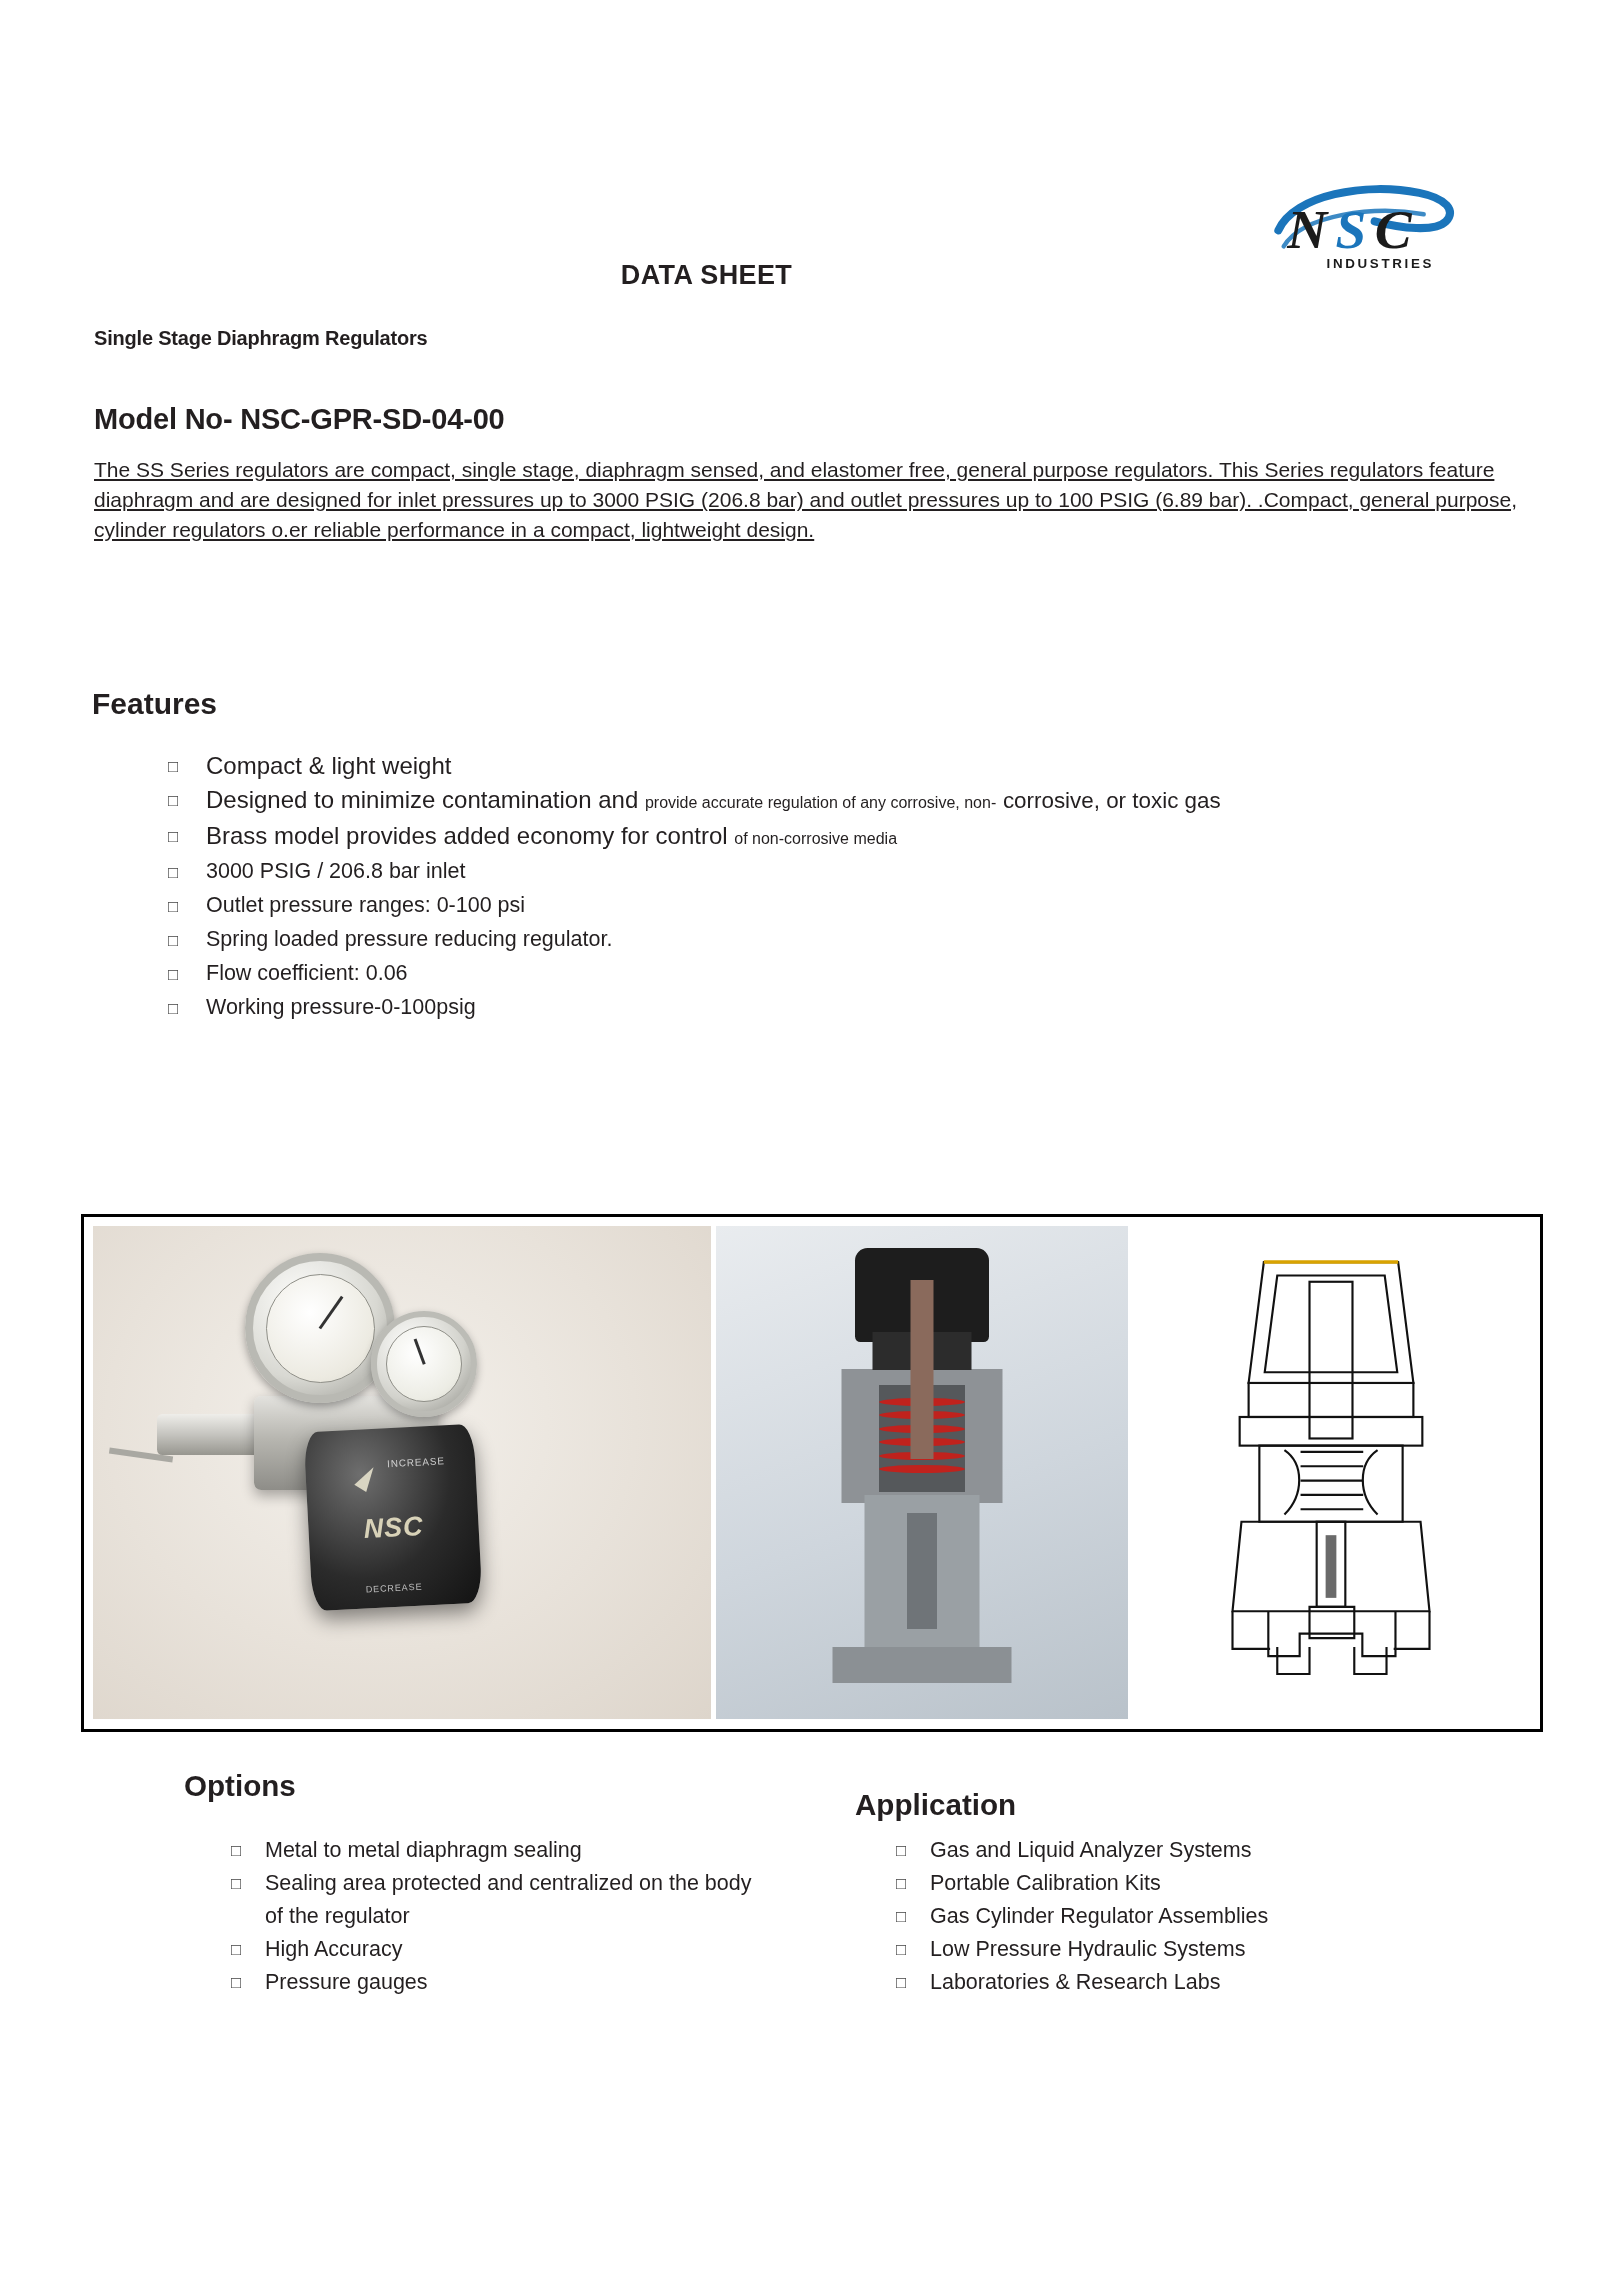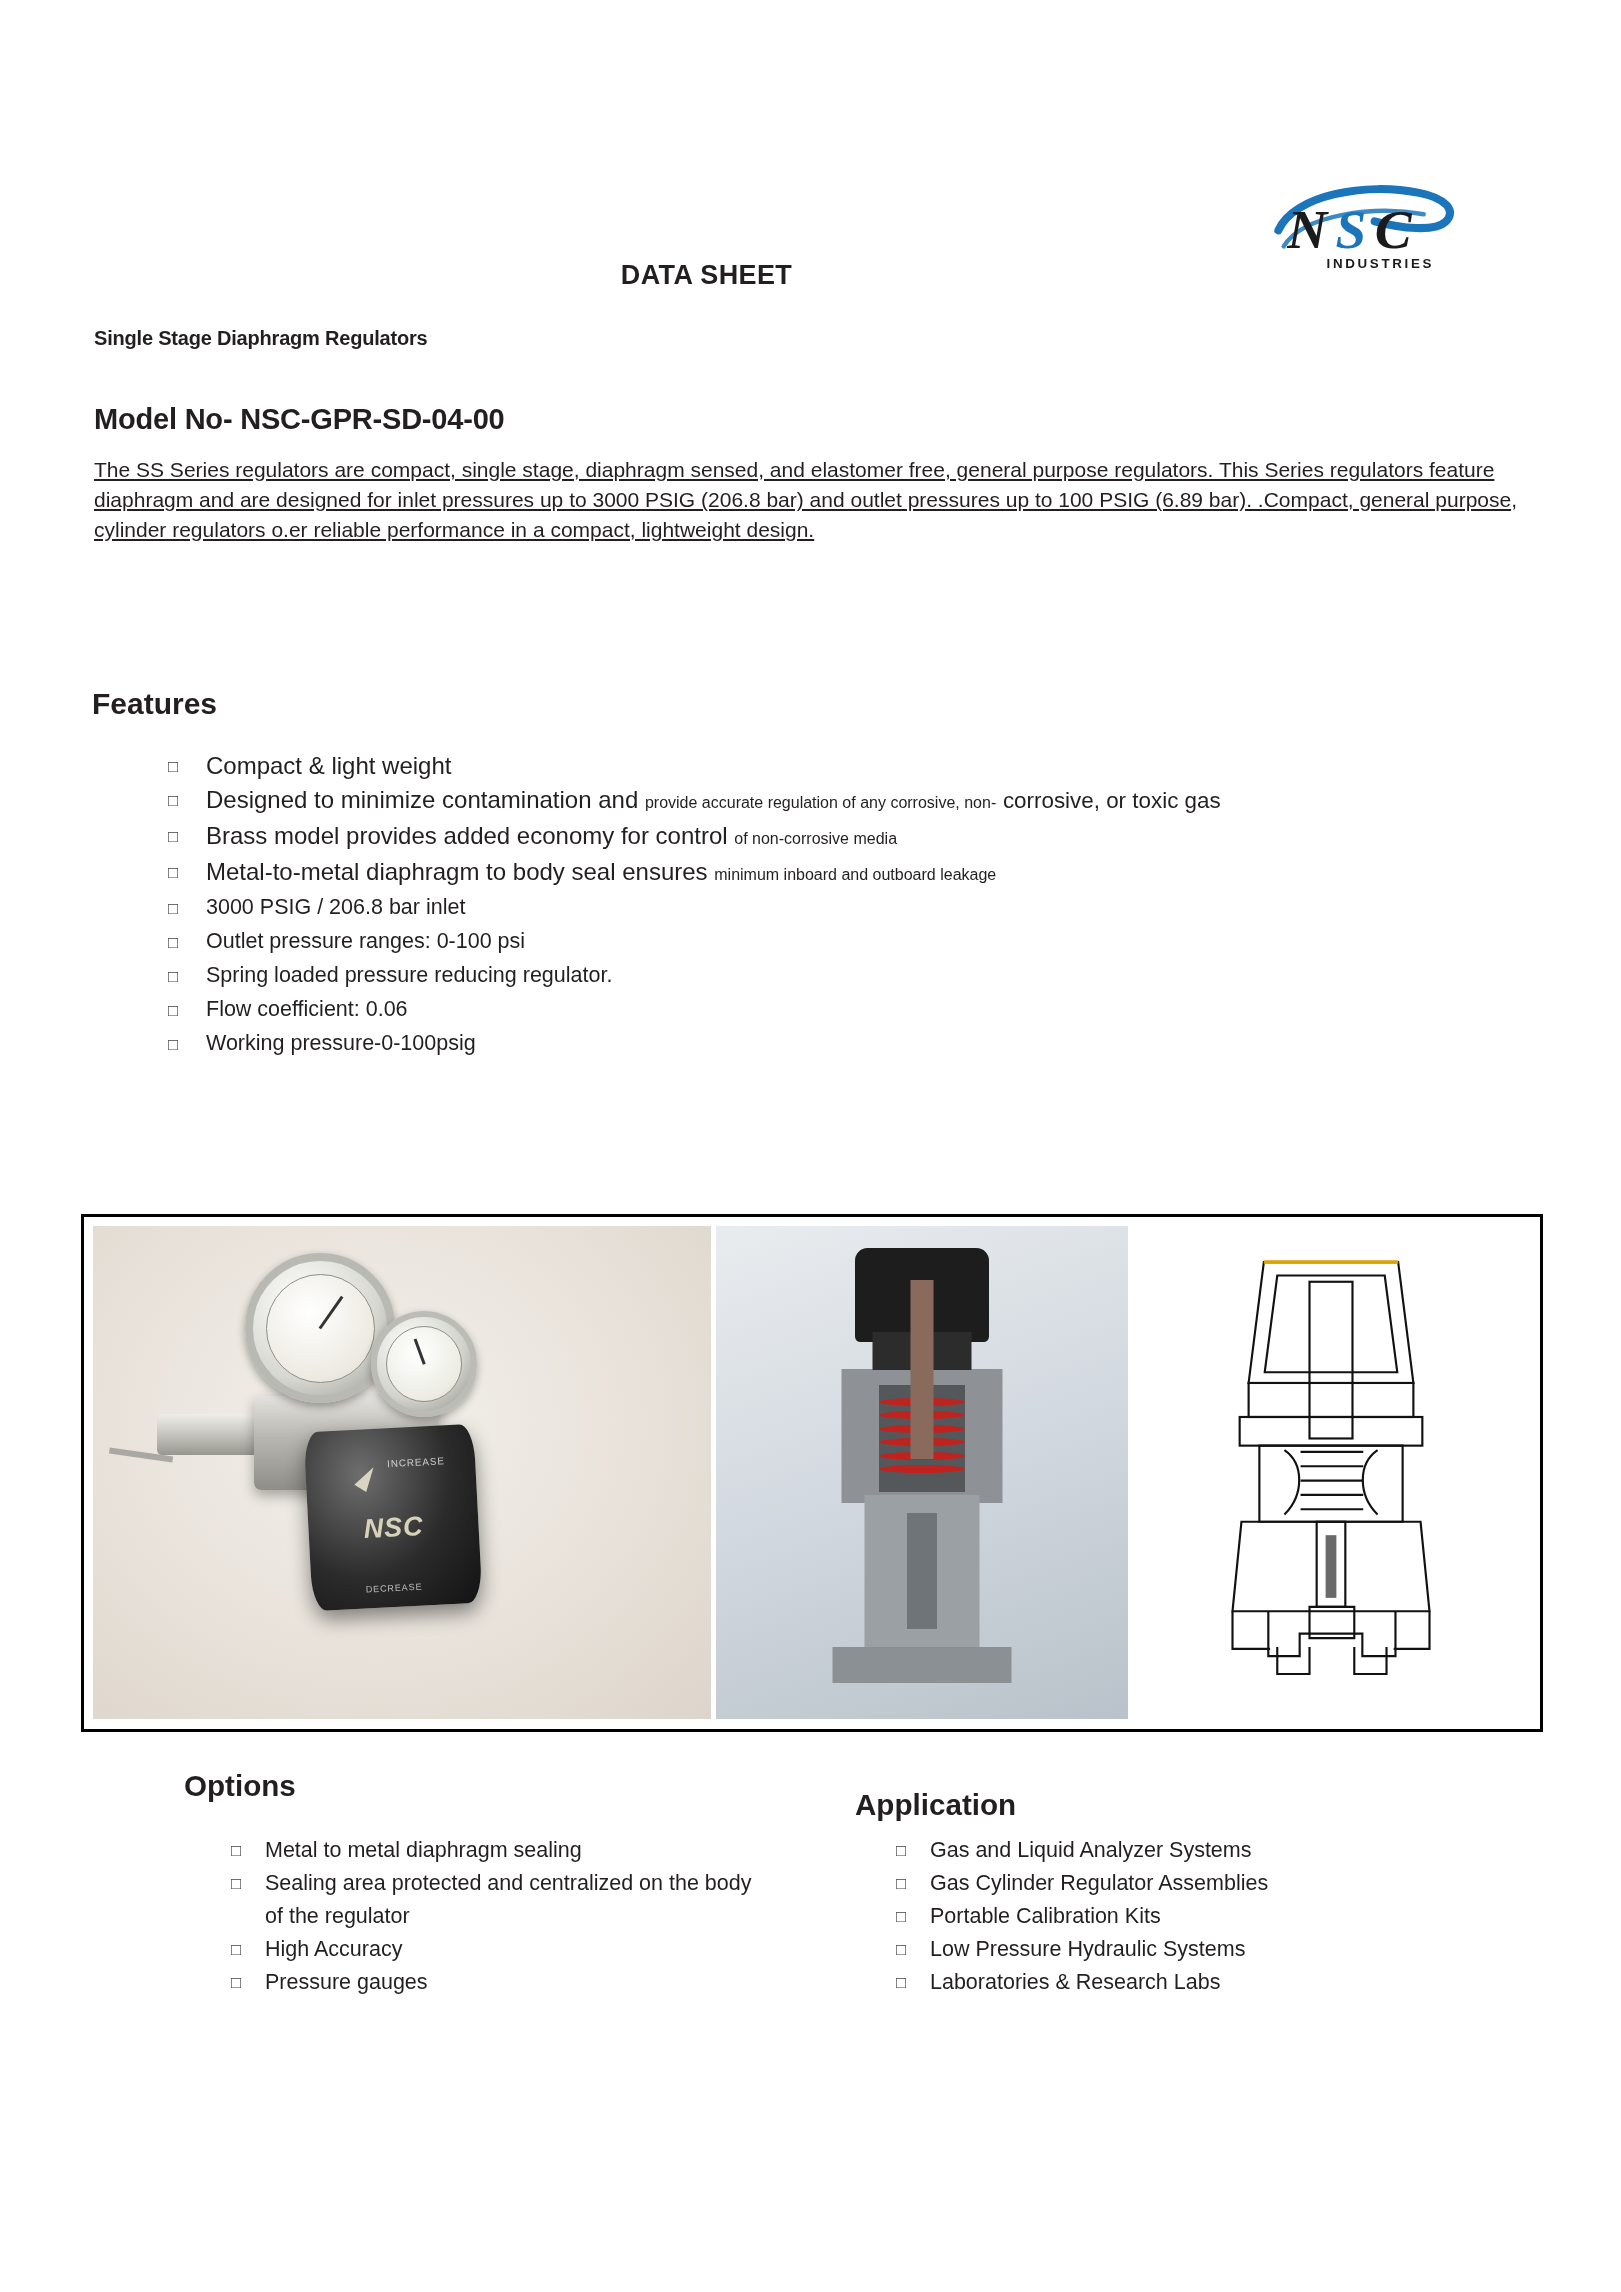--- a/index.html
+++ b/index.html
@@ -314,27 +314,20 @@
     </div>
 
     <div class="feat-row">
       <span class="bullet"></span>
       <span class="feat-text big">
         <span>Brass model provides added economy for control</span>
         <span class="sm">of non-corrosive media</span>
       </span>
     </div>
 
-    <div class="feat-row">
-      <span class="bullet"></span>
-      <span class="feat-text big">
-        <span>Metal-to-metal diaphragm to body seal ensures</span>
-        <span class="sm">minimum inboard and outboard leakage</span>
-      </span>
-    </div>
 
     <div class="feat-row">
       <span class="bullet"></span>
       <span class="feat-text">3000 PSIG / 206.8 bar inlet</span>
     </div>
 
     <div class="feat-row">
       <span class="bullet"></span>
       <span class="feat-text">Outlet pressure ranges: 0-100 psi</span>
     </div>
@@ -453,28 +446,28 @@
   </div>
 
   <div class="app-head">Application</div>
   <div class="app-list">
     <div class="li">
       <span class="b"></span>
       <span class="t">Gas and Liquid Analyzer Systems</span>
     </div>
     <div class="li">
       <span class="b"></span>
+      <span class="t">Portable Calibration Kits</span>
+    </div>
+    <div class="li">
+      <span class="b"></span>
       <span class="t">Gas Cylinder Regulator Assemblies</span>
     </div>
     <div class="li">
       <span class="b"></span>
-      <span class="t">Portable Calibration Kits</span>
-    </div>
-    <div class="li">
-      <span class="b"></span>
       <span class="t">Low Pressure Hydraulic Systems</span>
     </div>
     <div class="li">
       <span class="b"></span>
       <span class="t">Laboratories &amp; Research Labs</span>
     </div>
   </div>
 
 </div>
 

